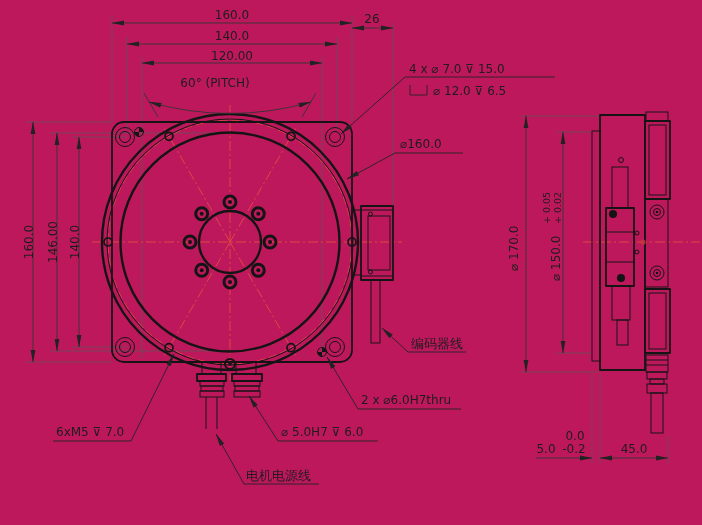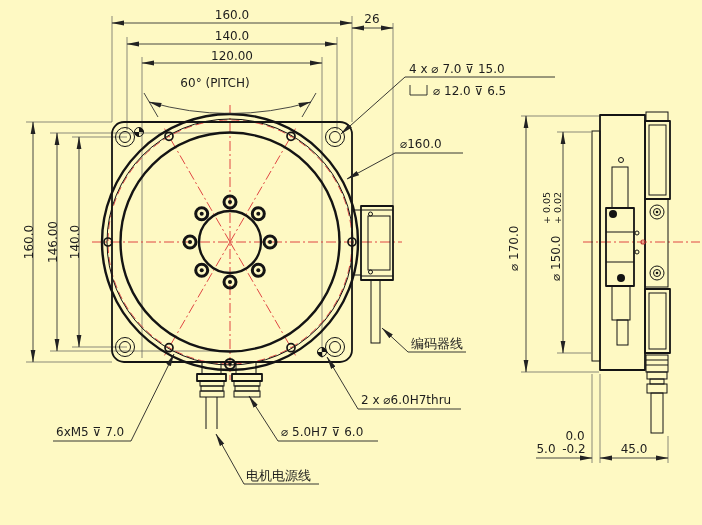--- a/index.html
+++ b/index.html
@@ -1,16 +1,16 @@
 <!DOCTYPE html>
 <html><head>
 <meta charset="utf-8">
 <style>
   html,body{margin:0;padding:0;background:#fff;}
-  .canvas{position:relative;width:702px;height:525px;background:#fef9c3;overflow:hidden;
+  .canvas{position:relative;width:702px;height:525px;background:#be185d;overflow:hidden;
           font-family:"DejaVu Sans",sans-serif;}
   svg{display:block}
   .obj{stroke:#141414;fill:none;stroke-width:1.8;stroke-linejoin:round;}
   .obj2{stroke:#141414;fill:none;stroke-width:2.4;}
   .objthin{stroke:#141414;fill:none;stroke-width:1;}
   .ext{stroke:#5a5a5a;fill:none;stroke-width:0.7;}
   .dim{stroke:#333;fill:none;stroke-width:0.9;}
   .lead{stroke:#222;fill:none;stroke-width:0.9;}
   .red{stroke:#e04743;fill:none;stroke-width:1;}
   .cl{stroke-dasharray:10 3 2 3;}

